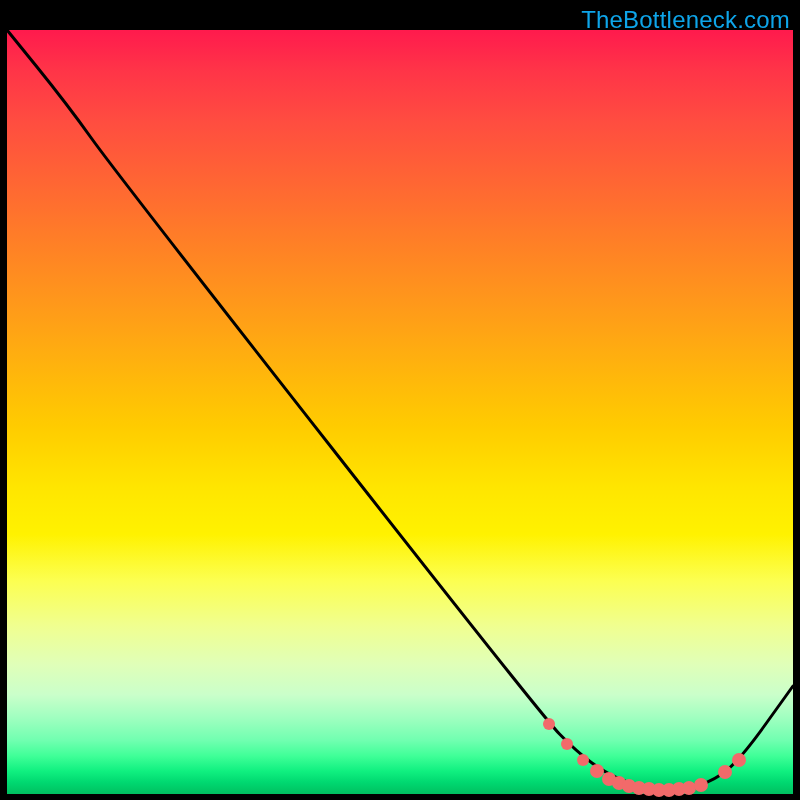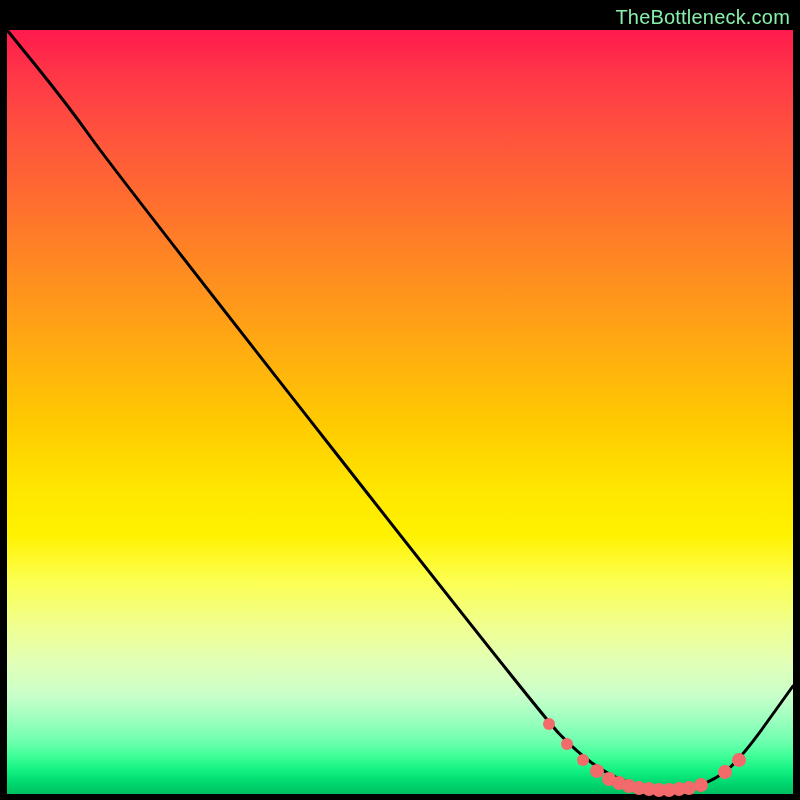--- a/index.html
+++ b/index.html
@@ -60,22 +60,22 @@
     left: 0;
     top: 0;
     width: 786px;
     height: 764px;
     overflow: visible;
   }
   .attribution {
     position: absolute;
     right: 10px;
     top: 6px;
-    color: #86efac;
-    font-size: 20px;
+    color: #0ea5e9;
+    font-size: 24px;
     font-weight: 500;
     letter-spacing: 0.2px;
   }
 </style>
 </head>
 <body>
 
 <div class="attribution">TheBottleneck.com</div>
 
 <div class="chart-frame">

